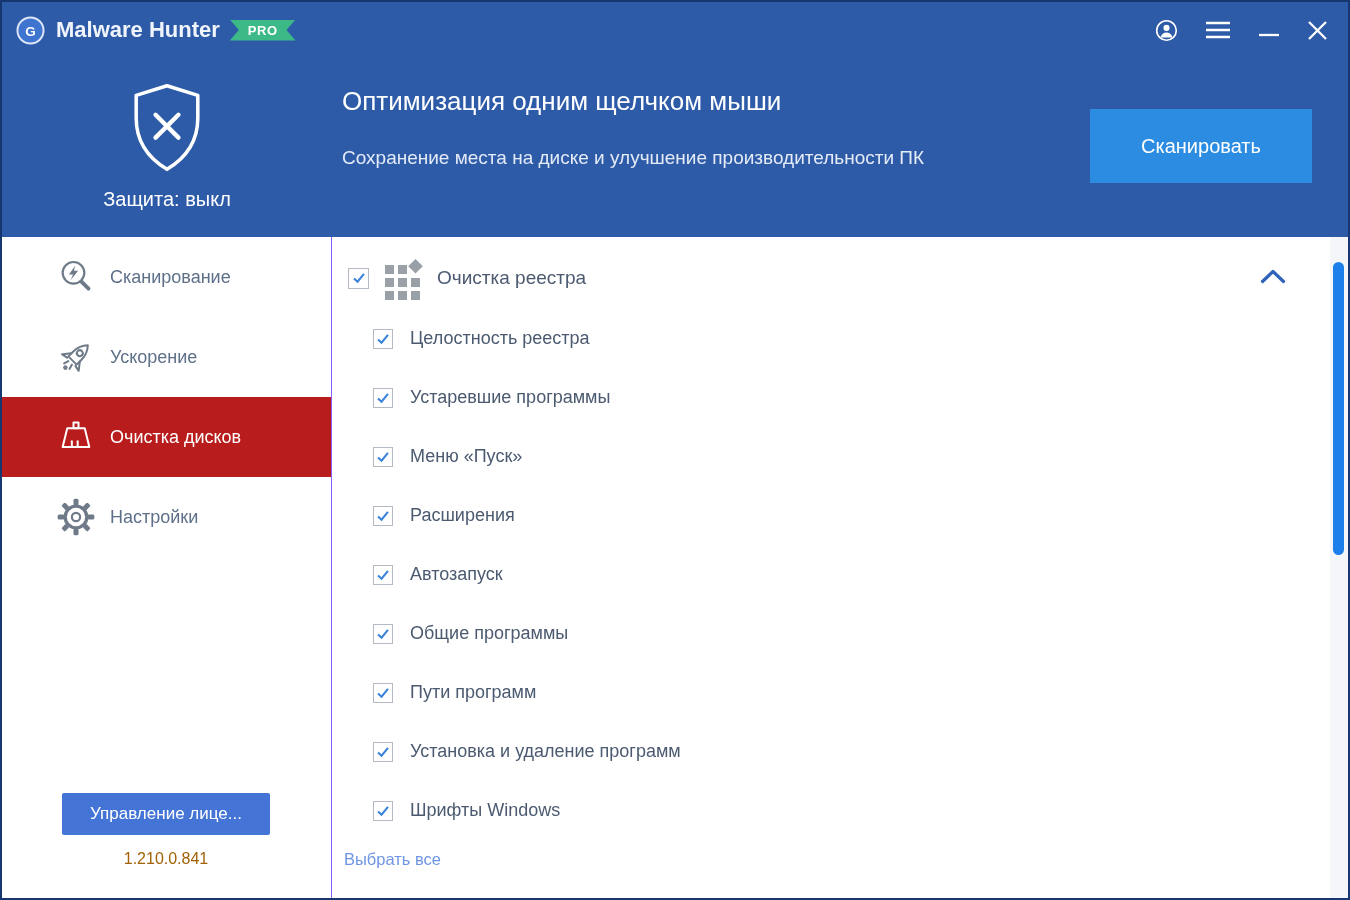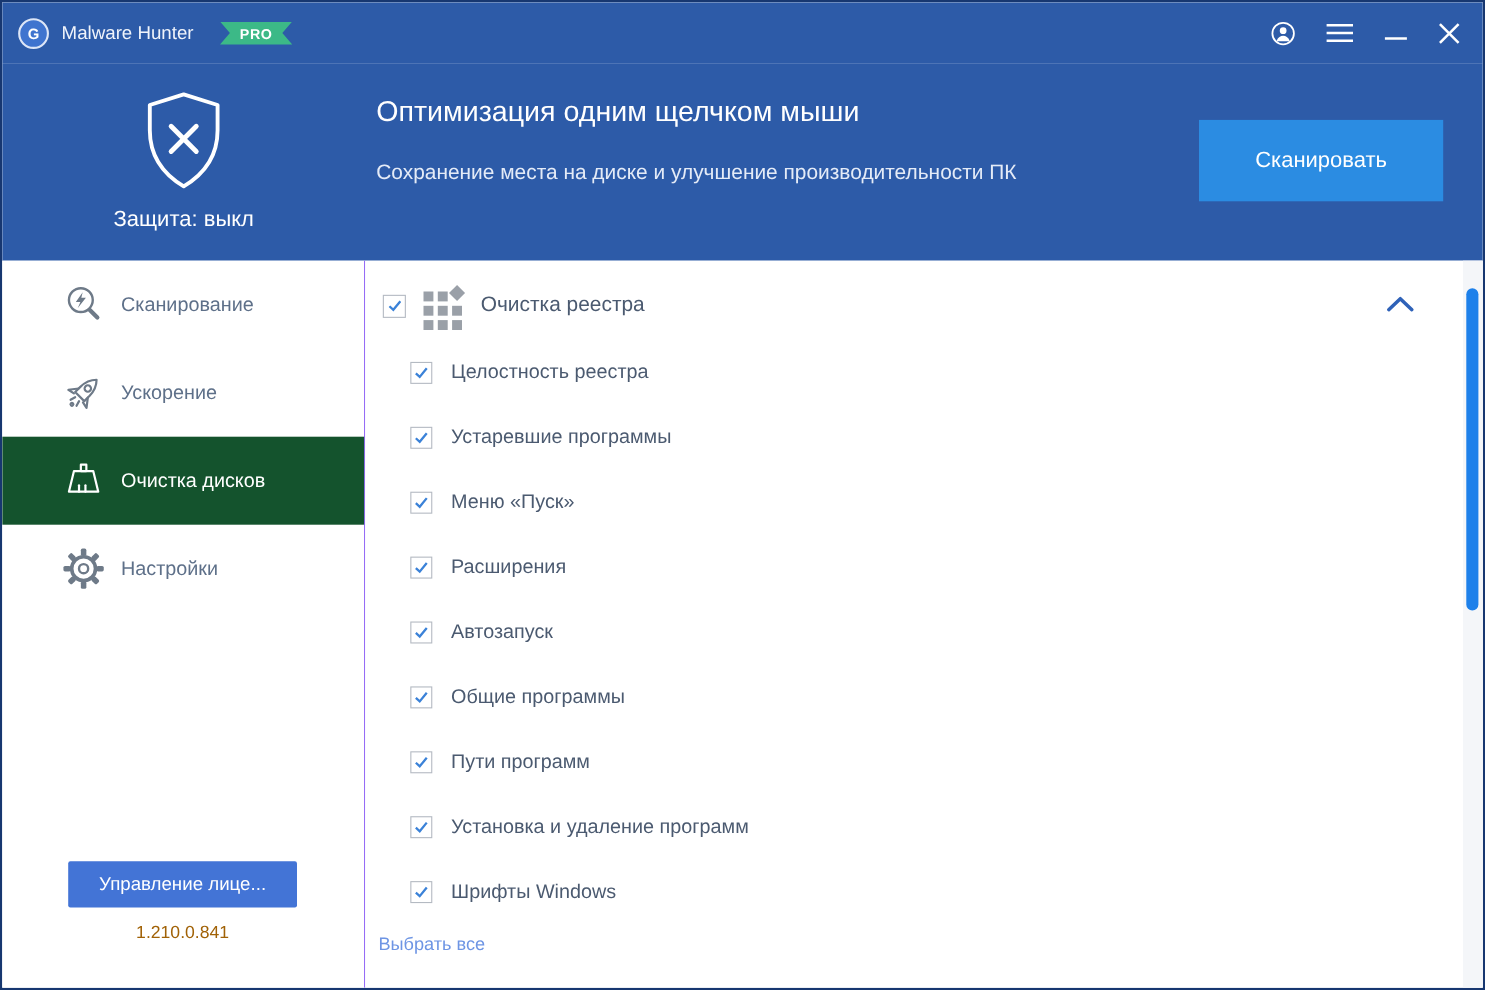--- a/index.html
+++ b/index.html
@@ -14,21 +14,21 @@
     overflow:hidden;
   }
 
   
   .titlebar {
     height:56px; background:#2d5ba8;
     display:flex; align-items:center;
     padding:0 16px 0 14px;
   }
   .logo { width:29px; height:29px; margin-right:11px; flex:none; }
-  .app-name { color:#f0f4fb; font-size:17px; margin-right:24px; }
+  .app-name { color:#f0f4fb; font-size:22px; margin-right:10px;font-weight:bold; }
   .pro-badge {
     background:#3cb987; color:#fff;
     font-size:13px; font-weight:bold; letter-spacing:.5px;
     padding:3px 18px;
     clip-path: polygon(0 0, 100% 0, calc(100% - 9px) 50%, 100% 100%, 0 100%, 9px 50%);
   }
   .tb-spacer { flex:1; }
   .tb-icons { display:flex; align-items:center; gap:27px; margin-right:4px; }
   .tb-icon { cursor:pointer; display:flex; align-items:center; justify-content:center; }
 
@@ -51,23 +51,23 @@
 
   
   .body { display:flex; height:661px; }
 
   .sidebar { width:330px; flex:none; position:relative; border-right:1px solid #8b5cf6; background:#fff; }
   .nav-item {
     height:80px; display:flex; align-items:center;
     padding-left:54px; gap:14px;
     font-size:18px; color:#5e7089; cursor:pointer;
   }
-  .nav-item.selected { background:#14532d; color:#fff; }
+  .nav-item.selected { background:#b91c1c; color:#fff; }
   .nav-icon { width:40px; height:40px; flex:none; overflow:visible; }
-  .sidebar-bottom { position:absolute; bottom:10px; left:0; right:1px; text-align:center; padding-bottom:30px;margin-top:28px; }
+  .sidebar-bottom { position:absolute; bottom:0; left:0; right:1px; text-align:center; padding-bottom:30px;margin-top:28px; }
   .license-button {
     width:208px; height:42px; margin:0 auto 15px;
     background:#4374d6; color:#fff; font-size:17px;
     display:flex; align-items:center; justify-content:center;
     border-radius:2px; cursor:pointer; border:none;
   }
   .version { font-size:16px; color:#a16207; }
 
   .content { flex:1; position:relative; padding:18px 0 0 16px; background:#fff; }
 

